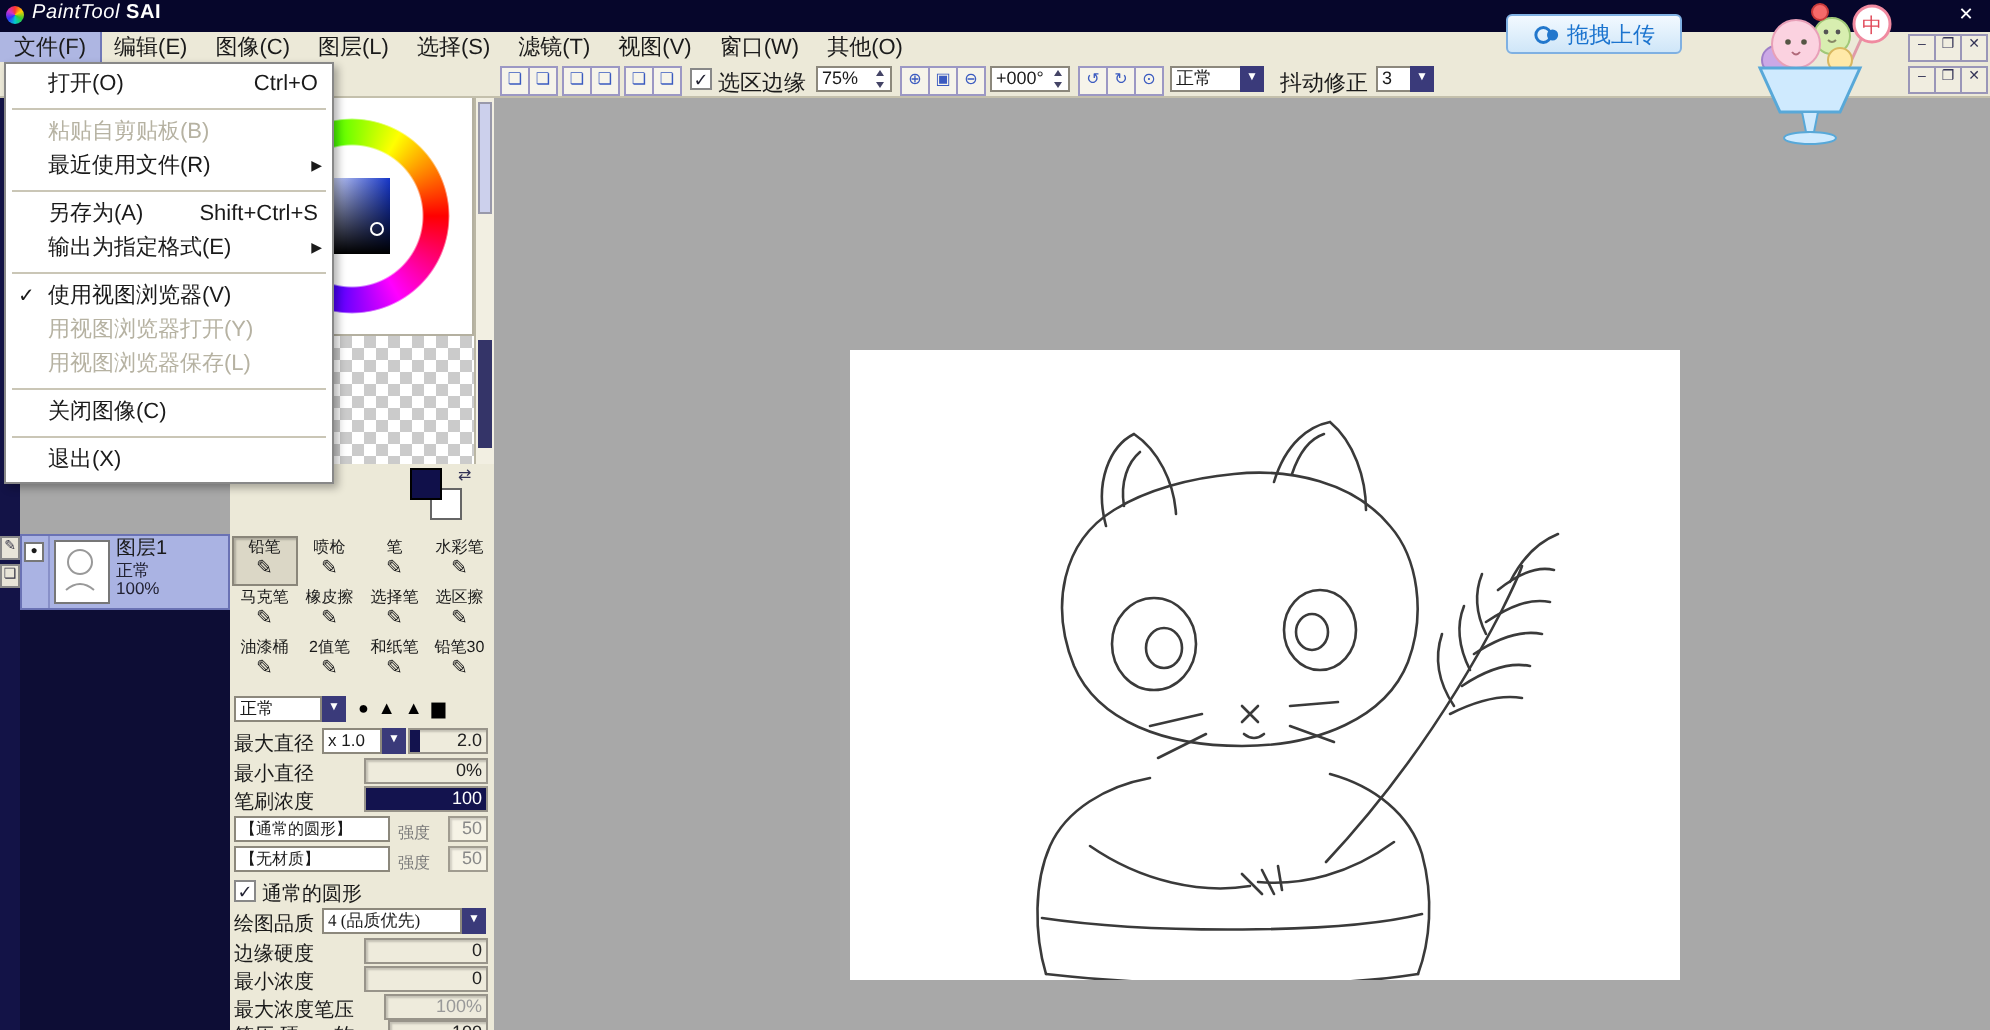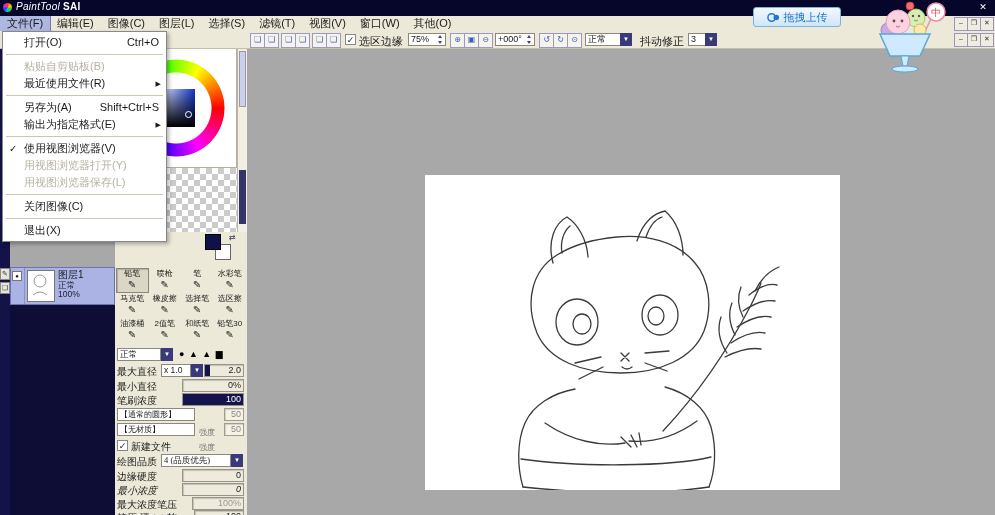--- a/index.html
+++ b/index.html
@@ -92,21 +92,21 @@
      box-shadow:inset 1px 1px 1px rgba(0,0,0,.18);box-sizing:border-box;}
   .slider .fill{position:absolute;left:0;top:0;bottom:0;background:#13134e;}
   .slider .val{position:absolute;right:2px;top:0;font-size:9px;line-height:11px;color:#222;}
   .val.white{color:#fff!important;}
   .val.gray{color:#999!important;}
   .wdrop{position:absolute;top:0;height:13px;background:#fff;border:1px solid #8c887c;font-size:8.5px;
      line-height:11px;padding:0 2px;white-space:nowrap;box-sizing:border-box;}
   .pdarr{position:absolute;top:0;width:12px;height:13px;background:#3a3a7a;color:#fff;font-size:6px;
      line-height:13px;text-align:center;}
   .shapes{position:absolute;left:62px;top:1px;font-size:9px;letter-spacing:1px;color:#000;}
-  .tiny{position:absolute;font-size:8px;color:#777;top:19px;}
+  .tiny{position:absolute;font-size:8px;color:#777;top:3px;}
   .valbox{position:absolute;right:1px;top:0;width:20px;height:13px;background:#f6f3e6;border:1px solid #a09c90;
      box-shadow:inset 1px 1px 1px rgba(0,0,0,.15);font-size:9px;line-height:11px;text-align:right;
      padding-right:2px;color:#888;box-sizing:border-box;}
   
   .file-menu{position:absolute;left:2px;top:31px;width:165px;background:#fff;border:1px solid #888;
      box-shadow:2px 2px 4px rgba(0,0,0,.3);padding:2px 1px;z-index:50;box-sizing:border-box;}
   .fm-item{position:relative;height:17px;line-height:17px;padding-left:20px;padding-right:6px;
      display:flex;justify-content:space-between;box-sizing:border-box;}
   .fm-item.disabled{color:#b6b2a2;}
   .fm-item.hl{background:#8a90cc;color:#fff;outline:1px solid #5c62a8;}
@@ -347,34 +347,34 @@
       <span class="tiny" style="left:82px;">强度</span>
       <span class="valbox">50</span>
     </div>
     <div class="prow" style="top:392px;">
       <span class="wdrop" style="left:0;width:78px;font-size:8px;">【无材质】</span>
       <span class="tiny" style="left:82px;">强度</span>
       <span class="valbox">50</span>
     </div>
     <div class="prow" style="top:408px;">
       <span class="chk" style="left:0;top:1px;">✓</span>
-      <span class="plabel" style="left:14px;">新建文件</span>
+      <span class="plabel" style="left:14px;">通常的圆形</span>
     </div>
     <div class="prow" style="top:423px;font-family:Liberation Serif, serif;">
       <span class="plabel">绘图品质</span>
       <span class="wdrop" style="left:44px;width:70px;">4 (品质优先)</span>
       <span class="pdarr" style="left:114px;">▼</span>
     </div>
     <div class="prow" style="top:438px;">
       <span class="plabel">边缘硬度</span>
       <span class="slider" style="width:62px;">
           <span class="val">0</span>
         </span>
     </div>
-    <div class="prow" style="top:452px;font-style:italic;">
+    <div class="prow" style="top:452px;">
       <span class="plabel">最小浓度</span>
       <span class="slider" style="width:62px;">
           <span class="val">0</span>
         </span>
     </div>
     <div class="prow" style="top:466px;">
       <span class="plabel">最大浓度笔压</span>
       <span class="slider" style="width:52px;">
           <span class="val gray">100%</span>
         </span>

